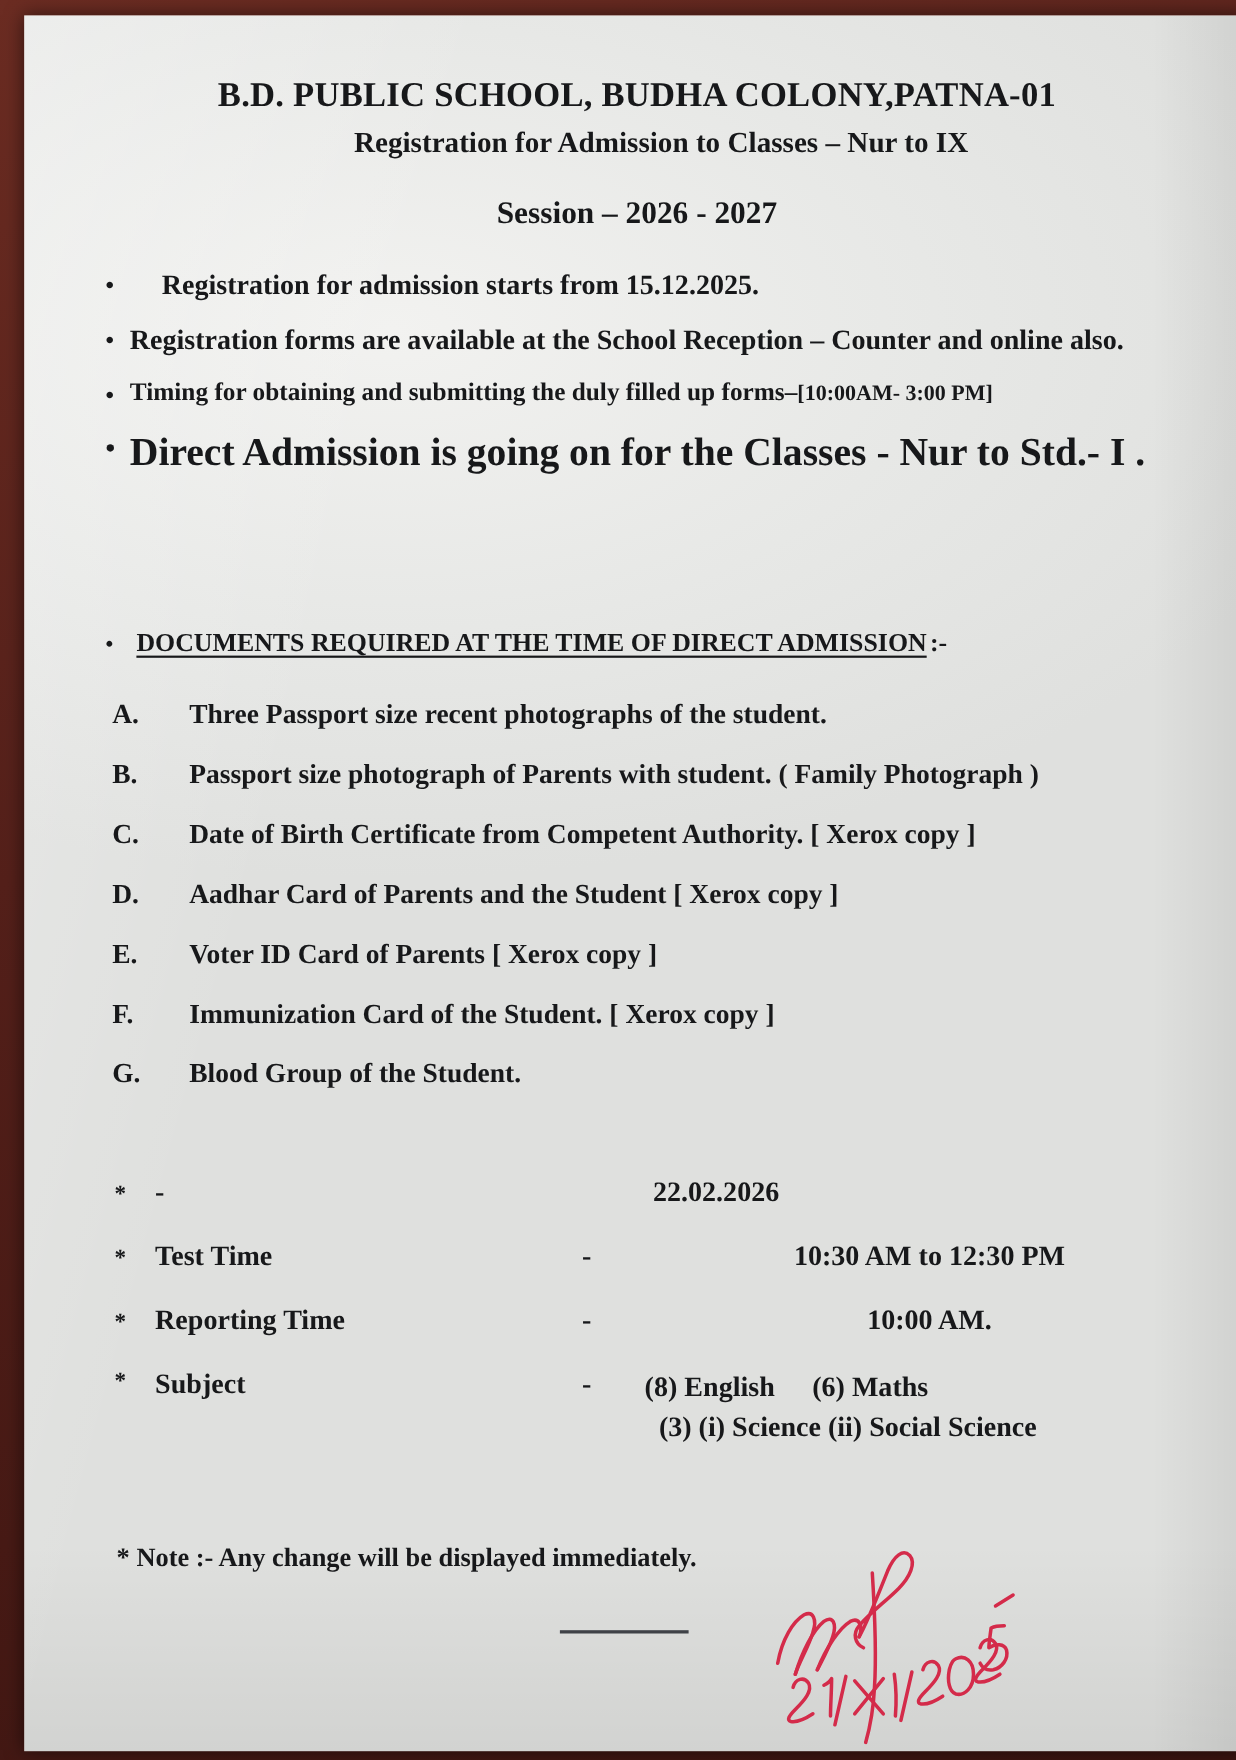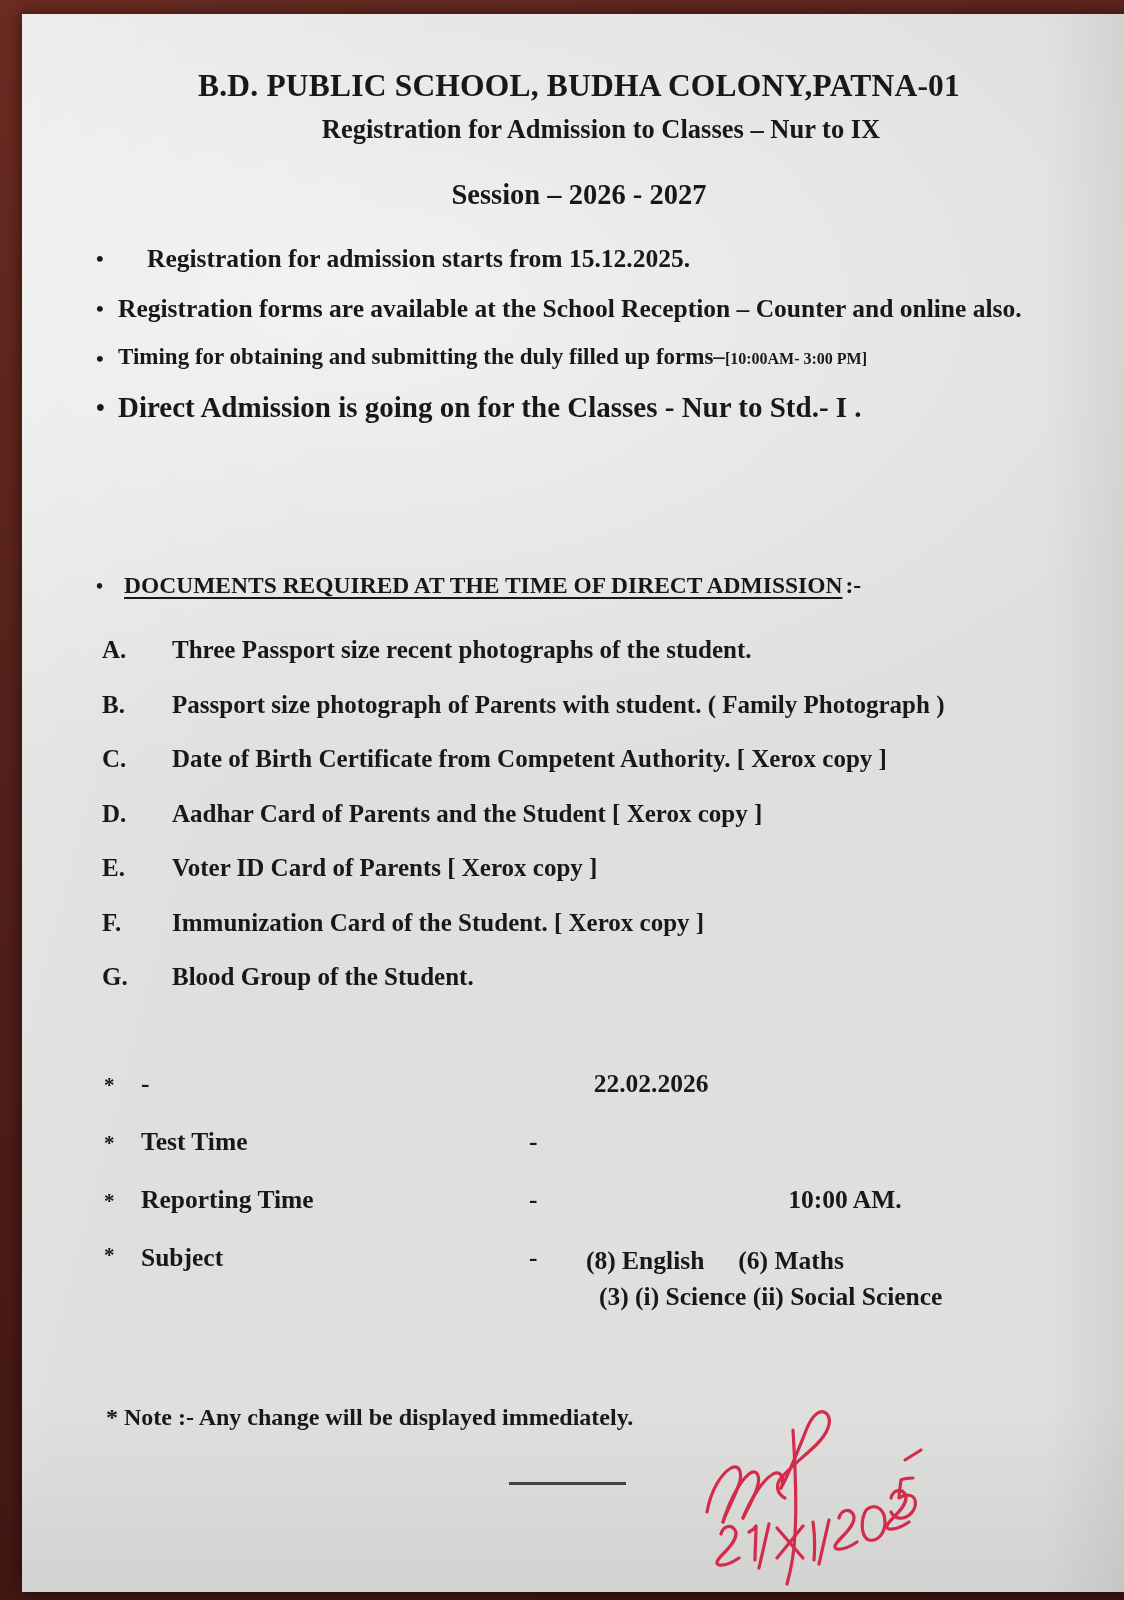--- a/index.html
+++ b/index.html
@@ -98,24 +98,24 @@
     line-height: 1.0;
     padding-top: 6px;
   }
   .bullet .btxt {
     flex: 1 1 auto;
     font-size: 25.5px;
     line-height: 1.33;
   }
   .bullet.b1 .btxt { font-size: 25.5px; margin-left: 29px; }
   .bullet.b3 .btxt { font-size: 23px; }
-  .bullet.b3 .btxt .small { font-size: 16px; }
+  .bullet.b3 .btxt .small { font-size: 20px; }
   .bullet.b4 { margin-top: 10px; }
   .bullet.b4 .dot { font-size: 25px; padding-top: 7px; }
-  .bullet.b4 .btxt { font-size: 29px; }
+  .bullet.b4 .btxt { font-size: 36px; }
 
   
   .docs-head {
     position: absolute;
     left: 74px;
     top: 558px;
     display: flex;
     align-items: flex-start;
     font-weight: bold;
     font-size: 23.5px;
@@ -301,20 +301,21 @@
       <div class="trow">
         <span class="ast">*</span>
         <span class="tdash">-</span>
         <span class="tval">22.02.2026</span>
       </div>
 
       <div class="trow">
         <span class="ast">*</span>
         <span class="tlabel">Test Time</span>
         <span class="tdash">-</span>
+        <span class="tval">10:30 AM to 12:30 PM</span>
       </div>
 
       <div class="trow">
         <span class="ast">*</span>
         <span class="tlabel">Reporting Time</span>
         <span class="tdash">-</span>
         <span class="tval">10:00 AM.</span>
       </div>
 
       <div class="trow subject">

